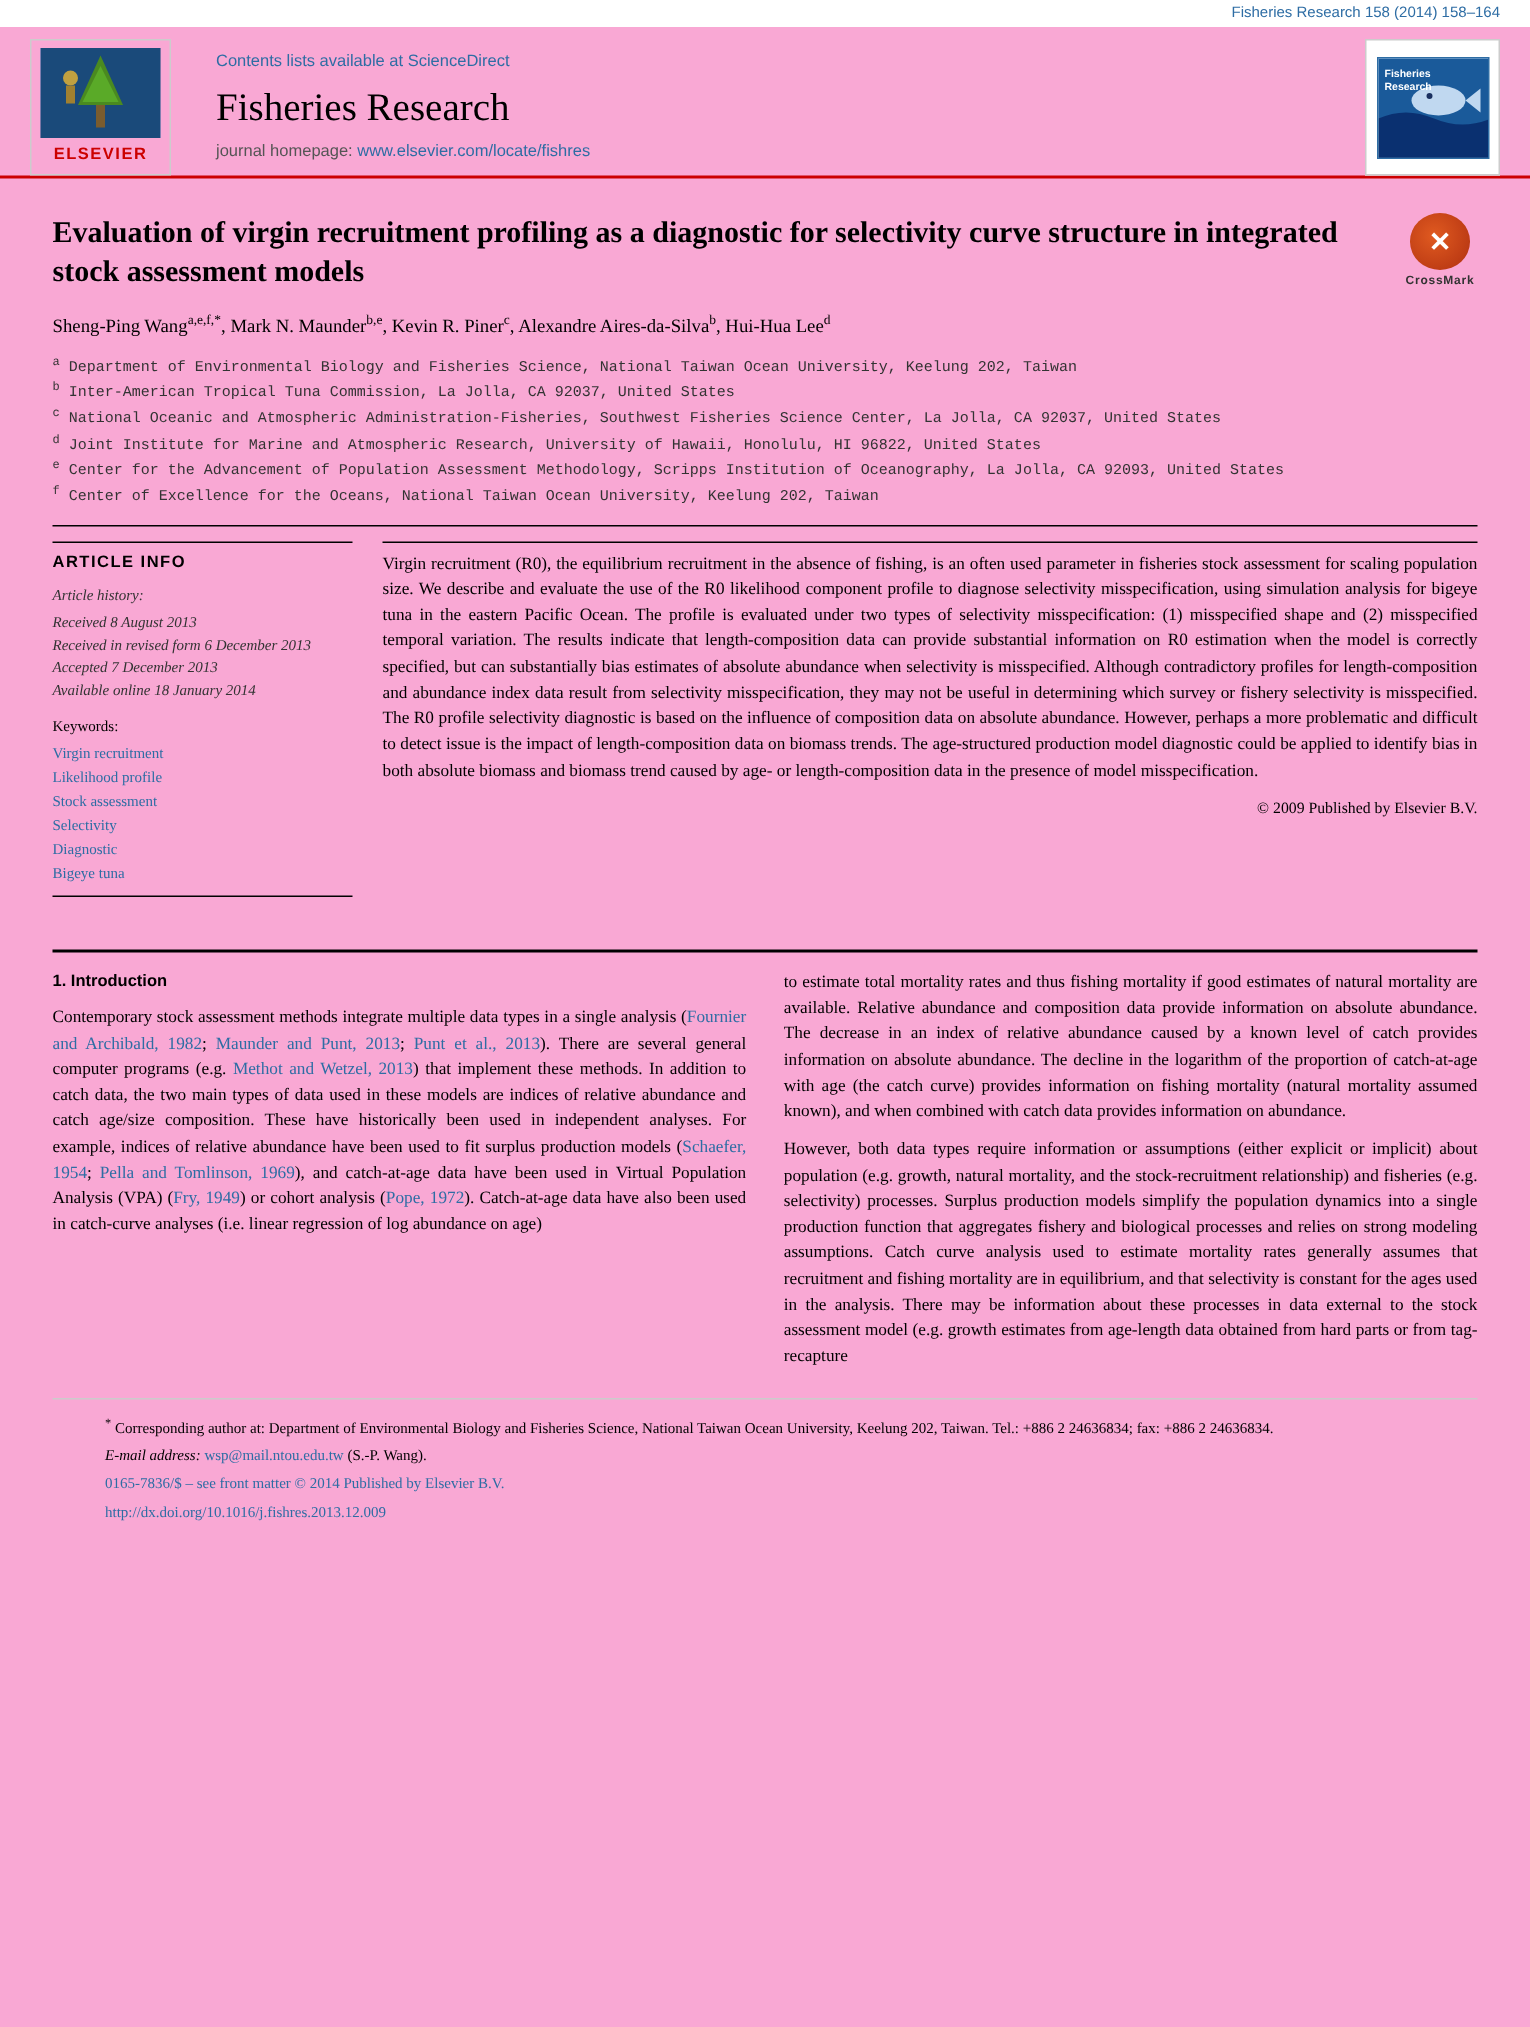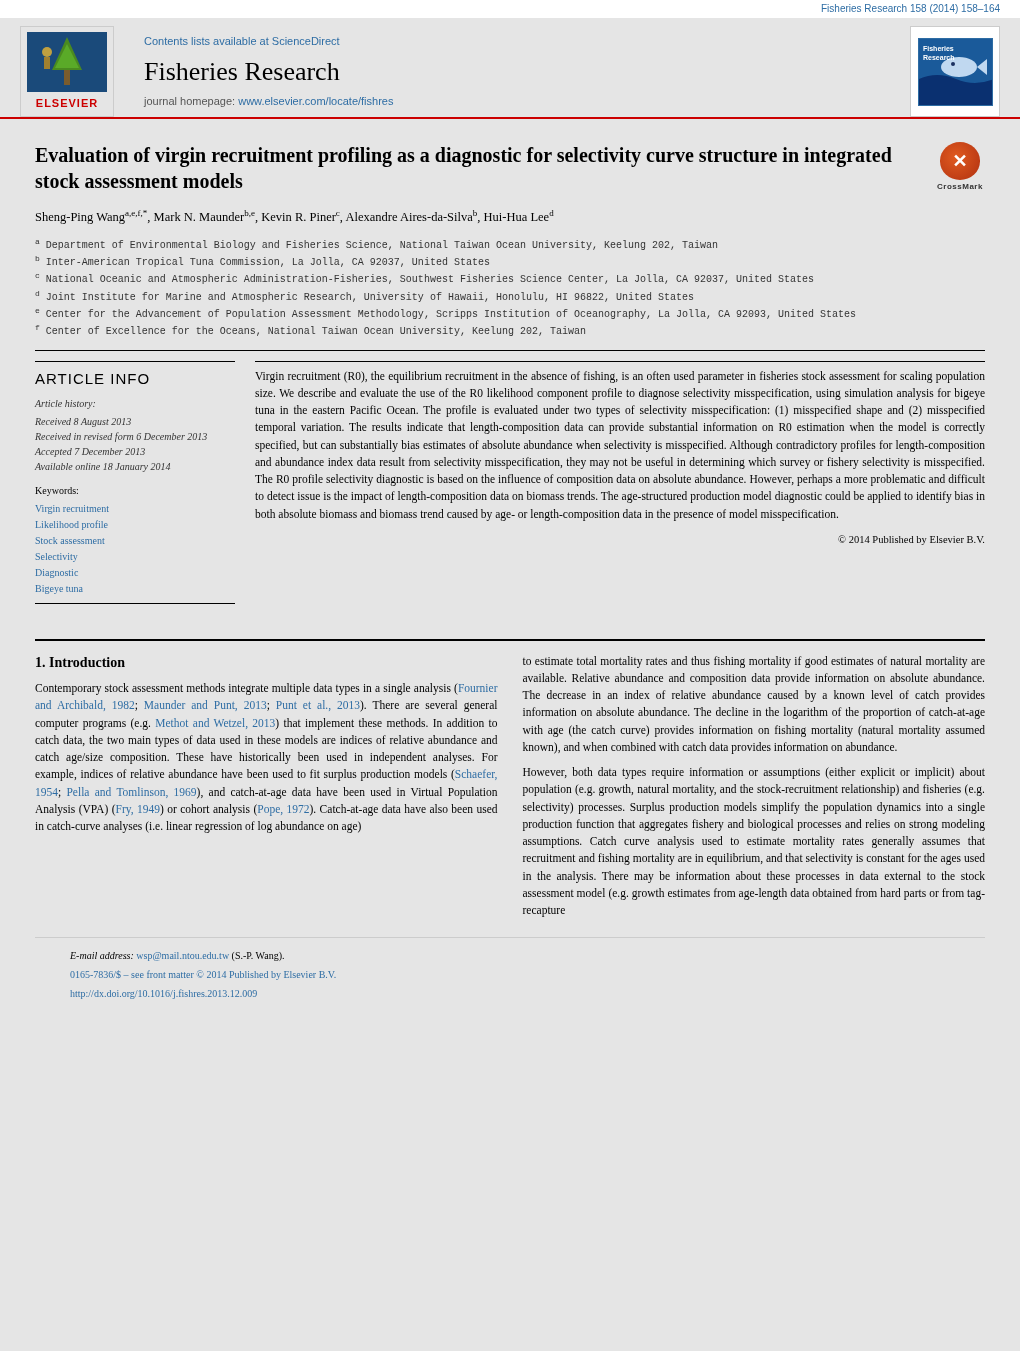--- a/index.html
+++ b/index.html
@@ -8,21 +8,21 @@
       background: #fff;
       color: #000;
       width: 1020px;
       min-height: 1351px;
       font-size: 12px;
       line-height: 1.4;
     }
     .page {
       width: 1020px;
       min-height: 1351px;
-      background: #e5e5e5;
+      background: #f9a8d4;
       padding: 0;
     }
     
     .journal-header {
       border-bottom: 2px solid #c00;
       padding: 8px 20px 0 20px;
       display: flex;
       align-items: stretch;
       position: relative;
     }
@@ -184,22 +184,22 @@
     }
     .col-left {
       width: 200px;
       flex-shrink: 0;
     }
     .col-right {
       flex: 1;
     }
     .section-label {
       font-family: Arial, sans-serif;
-      font-size: 15px;
-      font-weight: normal;
+      font-size: 11px;
+      font-weight: bold;
       letter-spacing: 1px;
       margin-bottom: 8px;
       color: #000;
     }
     .article-info-section {
       border-top: 1px solid #000;
       border-bottom: 1px solid #000;
       padding: 6px 0;
     }
     .article-history {
@@ -254,24 +254,24 @@
       margin: 5px 0 12px 0;
     }
     .body-two-col {
       display: flex;
       gap: 25px;
     }
     .body-col {
       flex: 1;
     }
     .section-heading {
-      font-size: 14px;
+      font-size: 11px;
       font-weight: bold;
       margin-bottom: 8px;
-      font-family: Liberation Serif, serif;
+      font-family: Liberation Sans, sans-serif;
     }
     .body-text {
       font-size: 11.5px;
       line-height: 1.5;
       text-align: justify;
       margin-bottom: 8px;
     }
     .ref-link {
       color: #2e6da4;
       text-decoration: none;
@@ -398,21 +398,21 @@
             <div class="keyword-item">Selectivity</div>
             <div class="keyword-item">Diagnostic</div>
             <div class="keyword-item">Bigeye tuna</div>
           </div>
         </div>
       </div>
 
       <div class="col-right">
         <div class="abstract-section">
           <div class="abstract-text">Virgin recruitment (R0), the equilibrium recruitment in the absence of fishing, is an often used parameter in fisheries stock assessment for scaling population size. We describe and evaluate the use of the R0 likelihood component profile to diagnose selectivity misspecification, using simulation analysis for bigeye tuna in the eastern Pacific Ocean. The profile is evaluated under two types of selectivity misspecification: (1) misspecified shape and (2) misspecified temporal variation. The results indicate that length-composition data can provide substantial information on R0 estimation when the model is correctly specified, but can substantially bias estimates of absolute abundance when selectivity is misspecified. Although contradictory profiles for length-composition and abundance index data result from selectivity misspecification, they may not be useful in determining which survey or fishery selectivity is misspecified. The R0 profile selectivity diagnostic is based on the influence of composition data on absolute abundance. However, perhaps a more problematic and difficult to detect issue is the impact of length-composition data on biomass trends. The age-structured production model diagnostic could be applied to identify bias in both absolute biomass and biomass trend caused by age- or length-composition data in the presence of model misspecification.</div>
-          <div class="copyright-line">© 2014 Published by Elsevier B.V.</div>
+          <div class="copyright-line">© 2009 Published by Elsevier B.V.</div>
         </div>
       </div>
     </div>
   </div>
 
   <div class="main-body">
     <hr class="body-divider">
 
     <div class="body-two-col">
 
@@ -428,20 +428,23 @@
           to estimate total mortality rates and thus fishing mortality if good estimates of natural mortality are available. Relative abundance and composition data provide information on absolute abundance. The decrease in an index of relative abundance caused by a known level of catch provides information on absolute abundance. The decline in the logarithm of the proportion of catch-at-age with age (the catch curve) provides information on fishing mortality (natural mortality assumed known), and when combined with catch data provides information on abundance.
         </div>
         <div class="body-text">
           However, both data types require information or assumptions (either explicit or implicit) about population (e.g. growth, natural mortality, and the stock-recruitment relationship) and fisheries (e.g. selectivity) processes. Surplus production models simplify the population dynamics into a single production function that aggregates fishery and biological processes and relies on strong modeling assumptions. Catch curve analysis used to estimate mortality rates generally assumes that recruitment and fishing mortality are in equilibrium, and that selectivity is constant for the ages used in the analysis. There may be information about these processes in data external to the stock assessment model (e.g. growth estimates from age-length data obtained from hard parts or from tag-recapture
         </div>
       </div>
     </div>
 
     <div class="footer-notes">
       <div class="footnote-text">
+        <sup>*</sup> Corresponding author at: Department of Environmental Biology and Fisheries Science, National Taiwan Ocean University, Keelung 202, Taiwan. Tel.: +886 2 24636834; fax: +886 2 24636834.
+      </div>
+      <div class="footnote-text">
         <span><em>E-mail address:</em> </span>
         <a href="#" class="ref-link">wsp@mail.ntou.edu.tw</a>
         <span> (S.-P. Wang).</span>
       </div>
       <div class="doi-line">
         <span>0165-7836/$ – see front matter © 2014 Published by Elsevier B.V.</span>
       </div>
       <div class="doi-line">
         <a href="#">http://dx.doi.org/10.1016/j.fishres.2013.12.009</a>
       </div>

